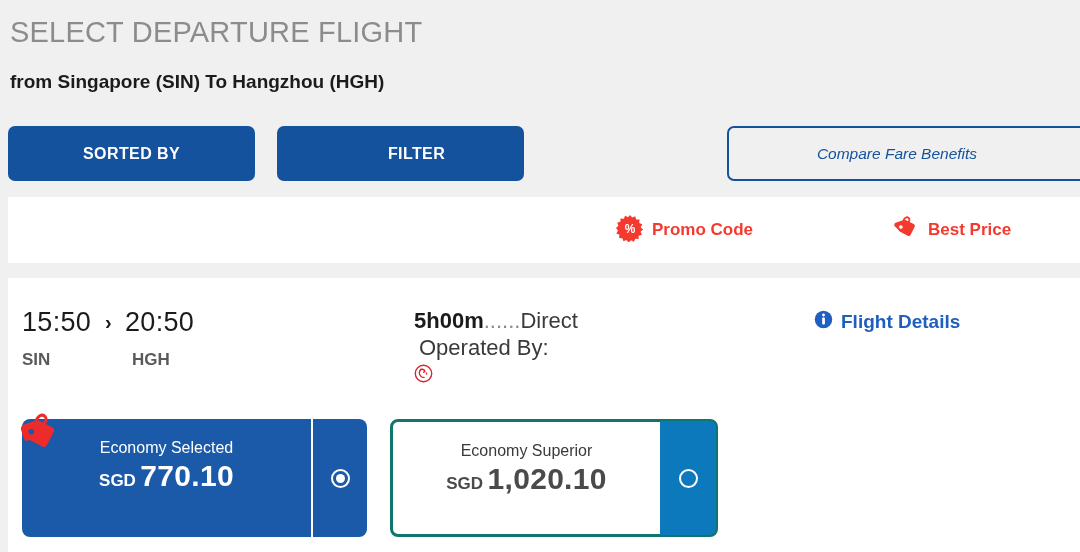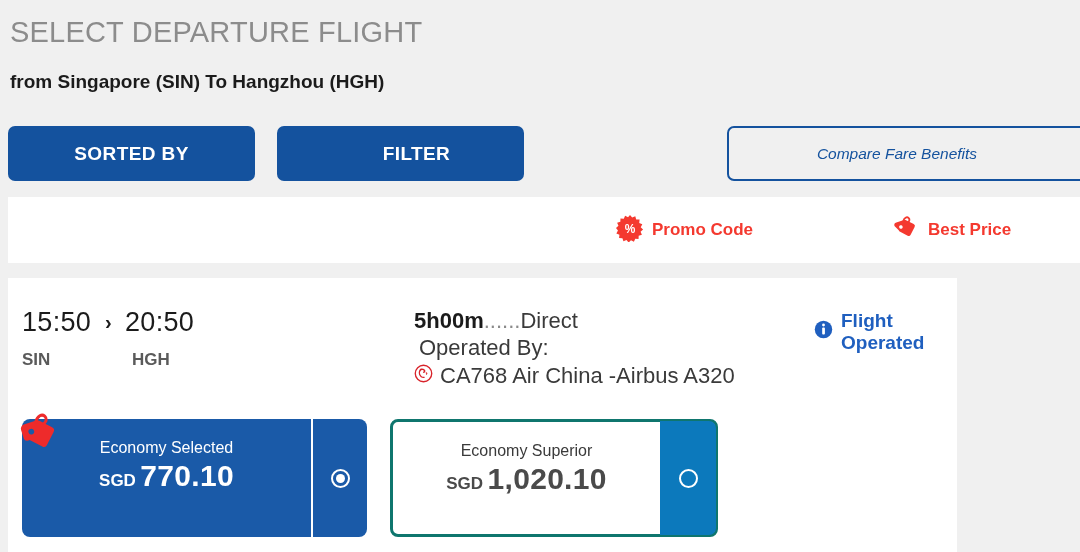--- a/index.html
+++ b/index.html
@@ -42,21 +42,21 @@
   }
   .btn-primary {
     position: absolute;
     top: 0;
     height: 55px;
     background: #14529e;
     border: none;
     border-radius: 7px;
     color: #ffffff;
     font-family: "Liberation Sans", sans-serif;
-    font-size: 19px;
+    font-size: 16px;
     font-weight: bold;
     letter-spacing: 0.4px;
     cursor: pointer;
     display: flex;
     align-items: center;
     justify-content: center;
   }
   #btn-sorted { left: 8px;   width: 247px; }
   #btn-filter { left: 277px; width: 247px; padding-left: 32px; }
 
@@ -102,21 +102,21 @@
   }
   #legend-promo { left: 608px; }
   #legend-best  { left: 882px; }
   .legend-item .legend-text { color: #f4392f; }
 
   
   .flight-panel {
     position: absolute;
     top: 278px;
     left: 8px;
-    width: 949px;
+    width: 1072px;
     height: 274px;
     background: #ffffff;
   }
 
   .times {
     position: absolute;
     top: 28px;
     left: 14px;
   }
   .time-row {
@@ -315,33 +315,32 @@
     </div>
     <div class="operated">Operated By:</div>
     <div class="carrier">
       <span>
         <svg width="19" height="19" viewBox="0 0 24 24">
           <circle cx="12" cy="12" r="10.4" fill="none" stroke="#d8232a" stroke-width="1.7"></circle>
           <path fill="#d8232a" d="M8.6 5.8c2.6-.7 4.9.4 5.6 2.2.5 1.3 0 2.5-1.1 3.1-.6.3-1.2.3-1.5-.1-.3-.4-.1-.9.3-1.2.5-.4.6-1 .3-1.5-.5-.8-1.8-1-2.9-.4-1.6.9-2.2 3-1.4 5.1.9 2.4 3.3 3.7 5.3 3.1l.4 1.3c-2.8.9-6-.8-7.2-3.9-1.1-3.1.1-6.4 2.2-7.7z"></path>
           <path fill="#d8232a" d="M14.8 10.6c.9-.2 1.7.2 2 .9.3.9-.2 1.8-1.2 2.3l-.6-1.1c.4-.2.6-.5.5-.8-.1-.2-.4-.3-.7-.2z"></path>
         </svg>
       </span>
-      <span>CA768 Air China -Airbus A320</span>
     </div>
   </div>
 
   <div class="flight-details">
     <span>
       <svg width="19" height="19" viewBox="0 0 20 20">
         <circle cx="10" cy="10" r="9.2" fill="#1f5fbf"></circle>
         <circle cx="10" cy="5.3" r="1.5" fill="#ffffff"></circle>
         <rect x="8.6" y="8" width="2.9" height="7.3" rx="1" fill="#ffffff"></rect>
       </svg>
     </span>
-    <span>Flight Operated</span>
+    <span>Flight Details</span>
   </div>
 
   <div class="fare-card" id="fare-selected">
     <span class="corner-tag">
       <svg width="46" height="46" viewBox="0 0 32 32">
         <g transform="rotate(-18 16 16)">
           <path fill="#ee2b2b" d="M5 9.5a3 3 0 013-3h9a3 3 0 012.1.9l7 7a2.4 2.4 0 010 3.4l-7.2 7.2a2.4 2.4 0 01-3.4 0l-7-7A3 3 0 015 16z"></path>
           <circle cx="11.4" cy="12.8" r="2" fill="#1a5aa8"></circle>
           <path d="M16.6 7.2c2.2-3.6 5.7-4 7-1.8 1.1 1.9.1 3.9-1.9 4.7" stroke="#ee2b2b" stroke-width="2.1" fill="none" stroke-linecap="round"></path>
         </g>

